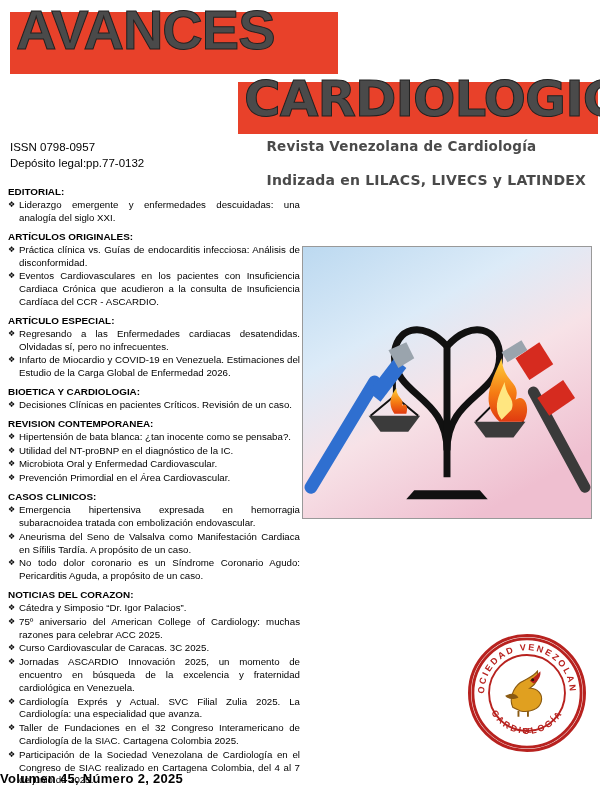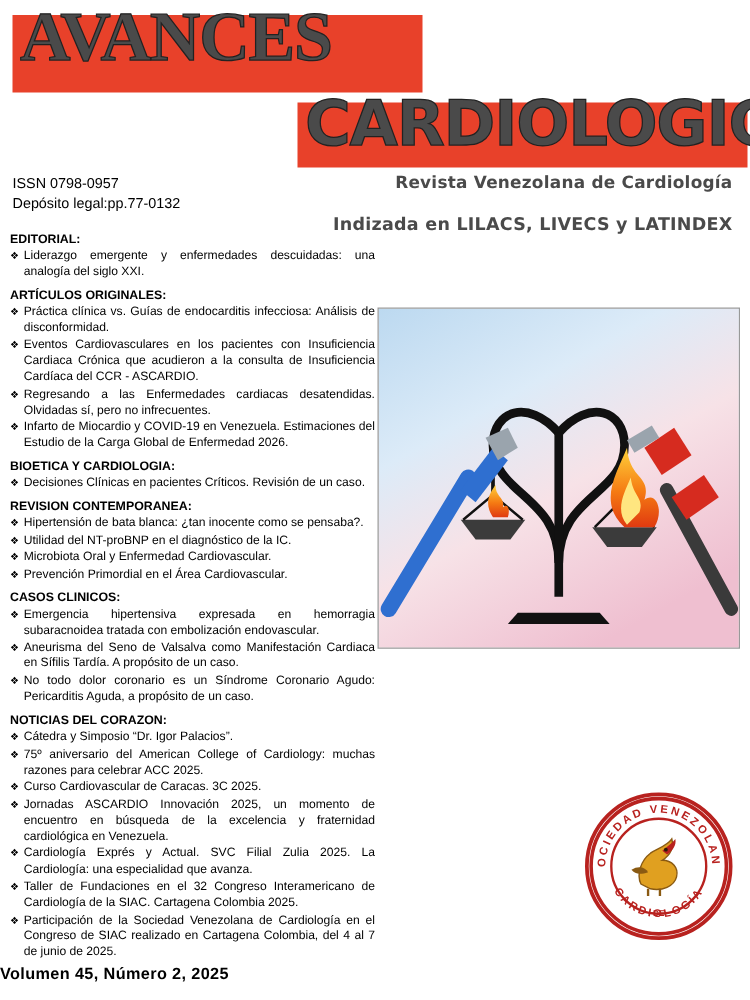--- a/index.html
+++ b/index.html
@@ -26,21 +26,21 @@
   }
   .red-bar-1 {
     position: absolute;
     left: 0; top: 6px;
     width: 328px; height: 62px;
     background: #e8412a;
   }
   .avances-text {
     position: absolute;
     left: 6px; top: -4px;
-    font-family: Liberation Serif, serif;
+    font-family: Liberation Sans, sans-serif;
     font-weight: bold;
     font-size: 56px;
     letter-spacing: -1px;
     color: #4a4a4a;
     -webkit-text-stroke: 1px #222;
     line-height: 1;
   }
   .cardio-row {
     position: relative;
     height: 62px;
@@ -66,21 +66,21 @@
   .issn-block {
     position: absolute;
     left: 10px; top: 140px;
     font-size: 11.5px;
     line-height: 1.35;
     color: #000;
   }
   .subtitle-block {
     position: absolute;
     right: 14px; top: 138px;
-    text-align: right;
+    text-align: left;
     color: #4a4a4a;
     font-family: "DejaVu Sans", sans-serif;
     font-weight: bold;
   }
   .subtitle-1 { font-size: 13.5px; letter-spacing: 0.2px; }
   .subtitle-2 { font-size: 14px; letter-spacing: 0.2px; margin-top: 18px; }
 
   
   .content {
     position: relative;
@@ -187,20 +187,21 @@
       </div>
       <div class="sec-head">ARTÍCULOS ORIGINALES:</div>
       <div class="item">
         <span class="bullet">❖</span>
         <span class="item-text">Práctica clínica vs. Guías de endocarditis infecciosa: Análisis de disconformidad.</span>
       </div>
       <div class="item">
         <span class="bullet">❖</span>
         <span class="item-text">Eventos Cardiovasculares en los pacientes con Insuficiencia Cardiaca Crónica que acudieron a la consulta de Insuficiencia Cardíaca del CCR - ASCARDIO.</span>
       </div>
+      <div class="sec-head">ARTÍCULO ESPECIAL:</div>
       <div class="item">
         <span class="bullet">❖</span>
         <span class="item-text">Regresando a las Enfermedades cardiacas desatendidas. Olvidadas sí, pero no infrecuentes.</span>
       </div>
       <div class="item">
         <span class="bullet">❖</span>
         <span class="item-text">Infarto de Miocardio y COVID-19 en Venezuela. Estimaciones del Estudio de la Carga Global de Enfermedad 2026.</span>
       </div>
       <div class="sec-head">BIOETICA Y CARDIOLOGIA:</div>
       <div class="item">

